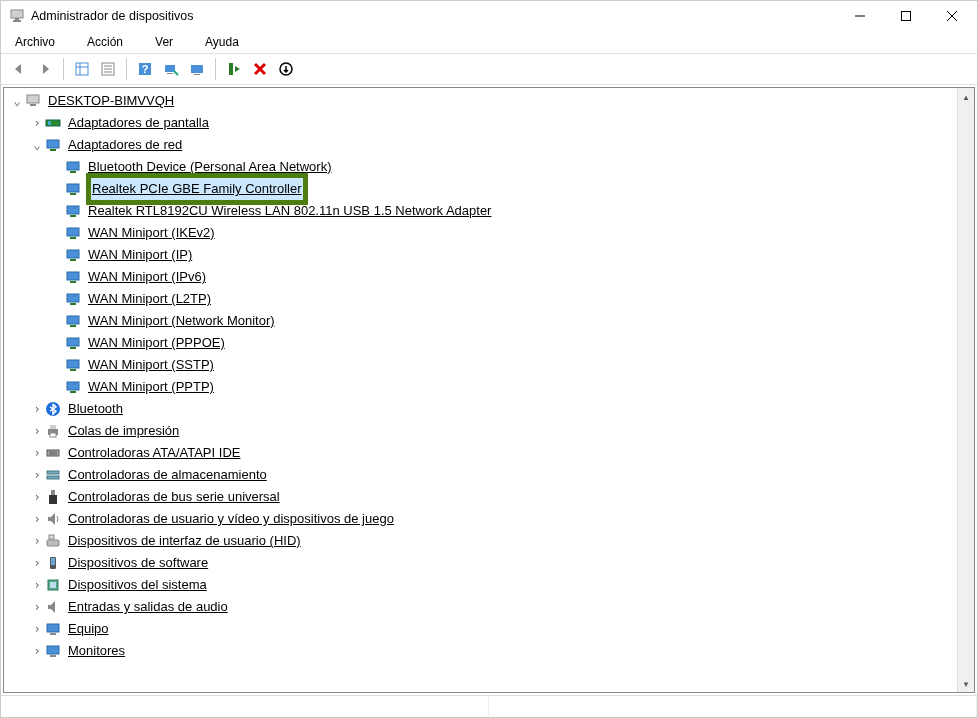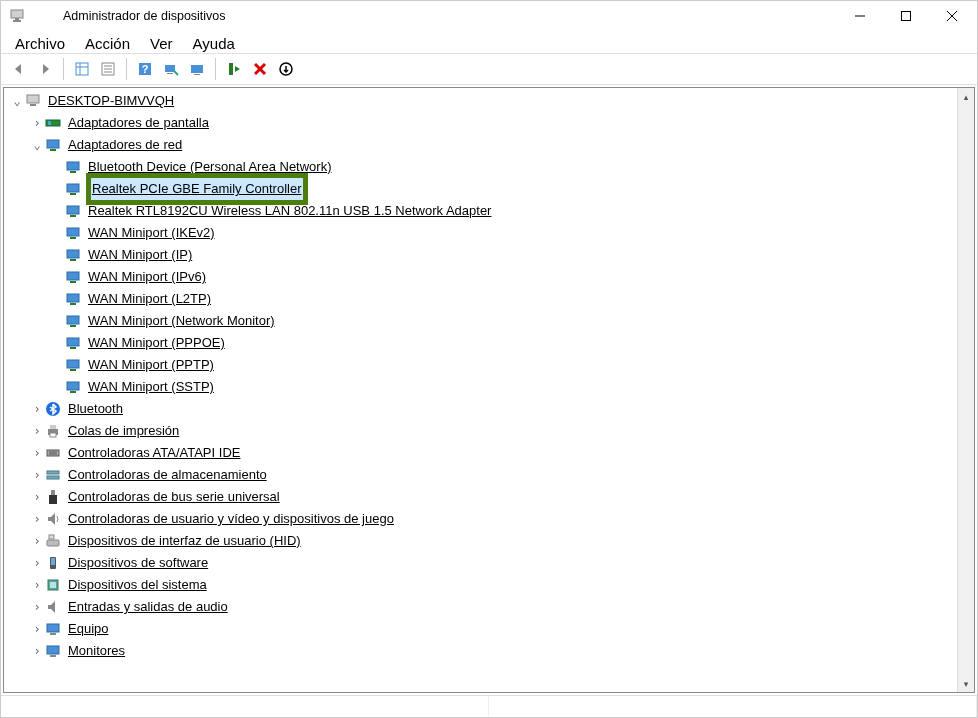--- a/index.html
+++ b/index.html
@@ -18,21 +18,20 @@
     display: flex;
     flex-direction: column;
     background: #fff;
   }
   .titlebar {
     display: flex;
     align-items: center;
     height: 30px;
     padding: 0 2px 0 8px;
     background: #fff;
-    gap: 32px;
   }
   .titlebar .title-icon {
     width: 16px;
     height: 16px;
     margin-right: 6px;
     display: flex;
     align-items: center;
     justify-content: center;
   }
   .titlebar .title-text {
@@ -46,22 +45,22 @@
   .win-btn {
     width: 46px;
     display: flex;
     align-items: center;
     justify-content: center;
     cursor: pointer;
   }
   .menubar {
     display: flex;
     padding: 2px 6px;
-    gap: 4px;
-    font-size: 15px;
+    gap: 16px;
+    font-size: 12px;
     height: 22px;
   }
   .menuitem {
     padding: 2px 8px;
     cursor: pointer;
   }
   .toolbar {
     display: flex;
     align-items: center;
     height: 32px;
@@ -388,30 +387,30 @@
           </span>
         <span class="label">WAN Miniport (PPPOE)</span>
       </div>
       <div class="node" style="padding-left:56px">
         <span class="icon">
             <svg width="16" height="16">
               <rect x="2" y="3" width="12" height="8" fill="#4a90d9" stroke="#2a6aaa"></rect>
               <rect x="5" y="12" width="6" height="2" fill="#2a7a2a"></rect>
             </svg>
           </span>
+        <span class="label">WAN Miniport (SSTP)</span>
+      </div>
+      <div class="node" style="padding-left:56px">
+        <span class="icon">
+            <svg width="16" height="16">
+              <rect x="2" y="3" width="12" height="8" fill="#4a90d9" stroke="#2a6aaa"></rect>
+              <rect x="5" y="12" width="6" height="2" fill="#2a7a2a"></rect>
+            </svg>
+          </span>
         <span class="label">WAN Miniport (PPTP)</span>
-      </div>
-      <div class="node" style="padding-left:56px">
-        <span class="icon">
-            <svg width="16" height="16">
-              <rect x="2" y="3" width="12" height="8" fill="#4a90d9" stroke="#2a6aaa"></rect>
-              <rect x="5" y="12" width="6" height="2" fill="#2a7a2a"></rect>
-            </svg>
-          </span>
-        <span class="label">WAN Miniport (SSTP)</span>
       </div>
 
       <div class="node" style="padding-left:22px">
         <span class="expander">›</span>
         <span class="icon">
             <svg width="16" height="16">
               <circle cx="8" cy="8" r="7" fill="#1e6fd9"></circle>
               <path d="M8 3 L8 13 L11 10 L5 6 M8 3 L11 6 L5 10" stroke="#fff" stroke-width="1.5" fill="none"></path>
             </svg>
           </span>

